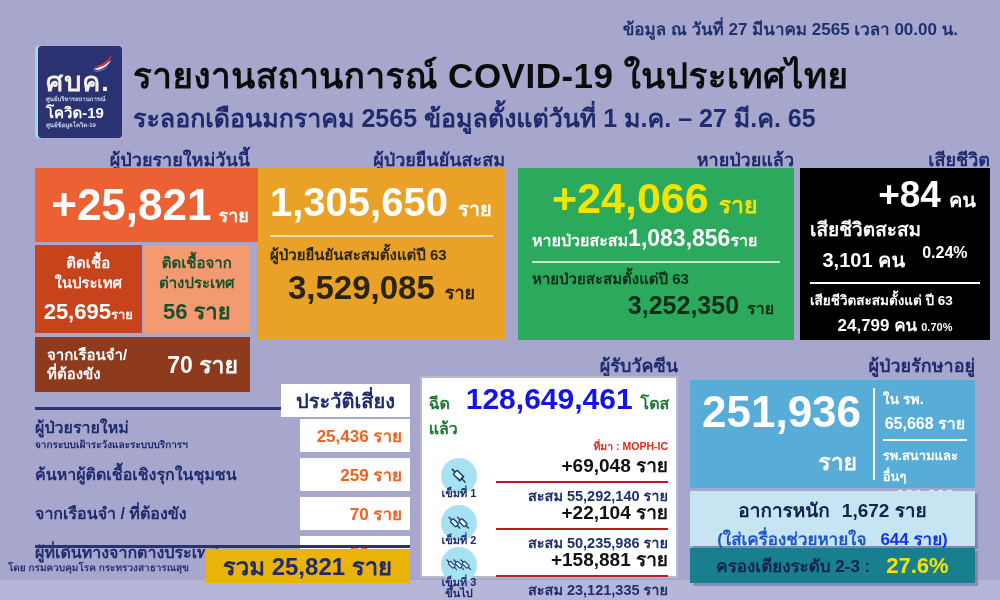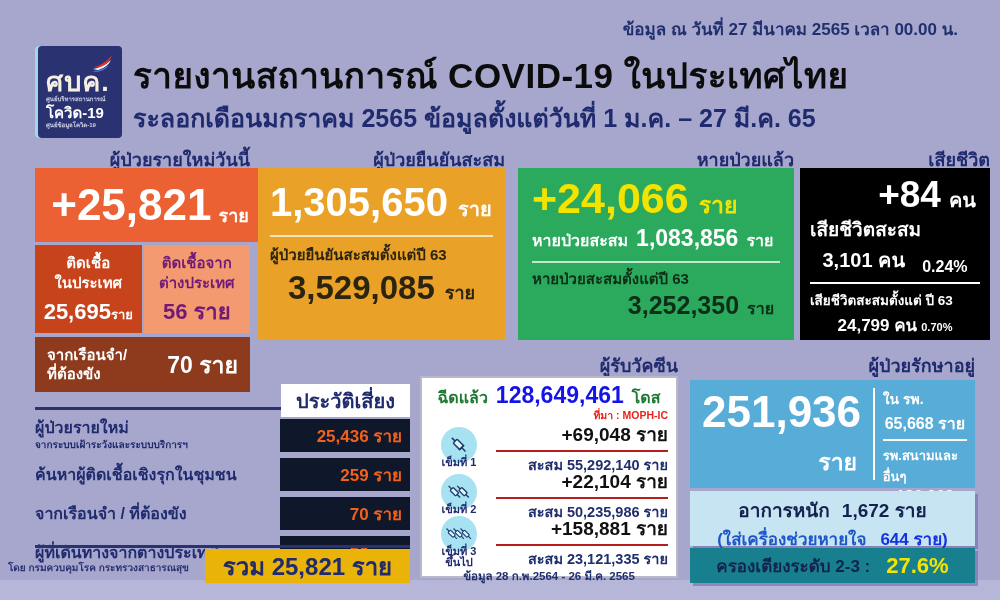--- a/index.html
+++ b/index.html
@@ -30,90 +30,90 @@
   .card-header { font-size:18px; color:#1f2b6e; text-align:right; }
 
   
   .c1-main { left:35px; top:168px; width:230px; height:74px; background:#eb6134; color:#fff;
              display:flex; align-items:center; justify-content:center; gap:7px; }
   .c1-value { font-size:44px; }
   .c1-unit { font-size:18px; margin-top:20px; }
   .c1-subs { left:35px; top:245px; width:215px; height:88px; display:flex; gap:2px; }
   .c1-sub { flex:1; text-align:center; padding-top:8px; font-size:15px; line-height:1.3; }
   .c1-dom { background:#c7431c; color:#fff; }
-  .c1-imp { background:#f49a70; color:#701a75; }
+  .c1-imp { background:#f49a70; color:#14532d; }
   .c1-subval { font-size:22px; margin-top:6px; }
   .c1-subunit { font-size:13px; }
   .prison { left:35px; top:337px; width:215px; height:55px; background:#8e3a1c; color:#fff;
             display:flex; align-items:center; justify-content:space-between; padding:0 12px; }
   .prison-label { font-size:15px; line-height:1.25; }
   .prison-value { font-size:23px; }
 
   
   .c2 { left:258px; top:168px; width:247px; height:172px; background:#e9a227; padding:8px 12px 6px; }
   .c2-valrow { color:#fff; display:flex; gap:10px; align-items:baseline; margin-top:4px; }
   .c2-value { font-size:40px; }
   .c2-unit { font-size:20px; }
   .c2 hr { border:none; border-top:2px solid #f3e3bf; margin:10px 0 6px; }
   .c2-since-label { font-size:15px; color:#2b2410; }
   .c2-sinrow { display:flex; gap:10px; align-items:baseline; justify-content:center; color:#2b2410; margin-top:2px; }
   .c2-since-value { font-size:33px; }
   .c2-since-unit { font-size:18px; }
 
   
   .c3 { left:518px; top:168px; width:276px; height:172px; background:#2ba95c; padding:6px 14px; }
-  .c3-valrow { display:flex; gap:10px; align-items:baseline; color:#f3e400; }
+  .c3-valrow { display:flex; gap:10px; align-items:baseline; color:#f3e400;margin-left:20px; }
   .c3-value { font-size:43px; }
   .c3-unit { font-size:23px; }
-  .c3-cumrow { display:flex; gap:8px; align-items:baseline; color:#fff; margin-top:2px; }
+  .c3-cumrow { display:flex; gap:0; align-items:baseline; color:#fff; margin-top:2px; }
   .c3-cum-label { font-size:16px; }
   .c3-cum-value { font-size:23px; }
   .c3 hr { border:none; border-top:2px solid #bfe8cd; margin:8px 0 4px; }
   .c3-since-label { font-size:15px; color:#0d2e17; }
   .c3-sinrow { display:flex; gap:8px; align-items:baseline; justify-content:flex-end; color:#0d2e17; padding-right:6px; }
   .c3-since-value { font-size:25px; }
   .c3-since-unit { font-size:16px; }
 
   
   .c4 { left:800px; top:168px; width:190px; height:172px; background:#000; color:#fff; padding:6px 10px; }
   .c4-valrow { display:flex; gap:8px; align-items:baseline; justify-content:flex-end; padding-right:4px; }
   .c4-value { font-size:37px; }
   .c4-unit { font-size:20px; }
   .c4-cum-label { font-size:19px; margin-top:-2px; }
-  .c4-cumrow { display:flex; gap:17px; align-items:flex-end; justify-content:center; }
+  .c4-cumrow { display:flex; gap:17px; align-items:flex-start; justify-content:center; }
   .c4-cum-value { font-size:20px; }
   .c4-pct { font-size:16px; }
   .c4 hr { border:none; border-top:2px solid #fff; margin:6px 0 5px; }
   .c4-since-label { font-size:13.5px; }
   .c4-sinrow { display:flex; gap:4px; align-items:baseline; justify-content:center; }
   .c4-since-value { font-size:17px; }
   .c4-pct2 { font-size:11px; }
 
   
   .risk-line1 { left:35px; top:407px; width:375px; height:3px; background:#2a3272; }
   .risk-line2 { left:35px; top:545px; width:375px; height:3px; background:#2a3272; }
   .risk-header { left:281px; top:384px; width:129px; height:33px; background:#fff; color:#1f2b6e;
                  font-size:20px; display:flex; align-items:center; justify-content:center; }
   .risk-rows { left:35px; top:419px; width:375px; display:flex; flex-direction:column; gap:6px; }
   .risk-row { display:flex; align-items:center; justify-content:space-between; }
   .risk-label { font-size:16px; color:#1f2b6e; line-height:1.1; }
   .risk-sub { font-size:10px; color:#1f2b6e; }
-  .risk-val { width:130px; background:#0f172a; color:#f2611c; font-size:17px; text-align:right;
+  .risk-val { width:110px; background:#ffffff; color:#f2611c; font-size:17px; text-align:right;
               padding:3px 8px; }
   .risk-total { left:205px; top:549px; width:205px; height:34px; background:#eab308; color:#1f2b6e;
                 font-size:24px; display:flex; align-items:center; justify-content:center; }
   .credit { left:8px; top:560px; font-size:10px; color:#2a3272; }
 
   
   .vac-header { left:420px; top:351px; width:258px; font-size:18px; text-align:right; color:#1f2b6e; }
   .vac-box { left:420px; top:376px; width:258px; height:202px; background:#fff; border:2px solid #b9b9c9;
              padding:4px 8px 2px; }
   .vac-top { display:flex; align-items:baseline; gap:8px; justify-content:center; }
   .vac-injected { font-size:16px; color:#1e7a33; }
-  .vac-total { font-size:23px; color:#1414e8; }
+  .vac-total { font-size:30px; color:#1414e8; }
   .vac-dose-unit { font-size:16px; color:#1e7a33; }
   .vac-source { text-align:right; font-size:10.5px; color:#e8231c; margin-top:-3px; }
   .vac-row { display:flex; align-items:center; gap:8px; height:47px; }
   .vac-iconcol { width:58px; text-align:center; position:relative; }
   .vac-circle { width:36px; height:36px; border-radius:50%; background:#a6e2f2; margin:0 auto;
                 display:flex; align-items:center; justify-content:center; }
   .vac-doselabel { font-size:11px; color:#1f2b6e; line-height:1; margin-top:-6px; position:relative; }
   .vac-vals { flex:1; text-align:right; }
   .vac-daily { font-size:19px; color:#111; border-bottom:2px solid #b91c1c; padding-bottom:1px; }
   .vac-cum { font-size:14.5px; color:#20306e; margin-top:1px; }

